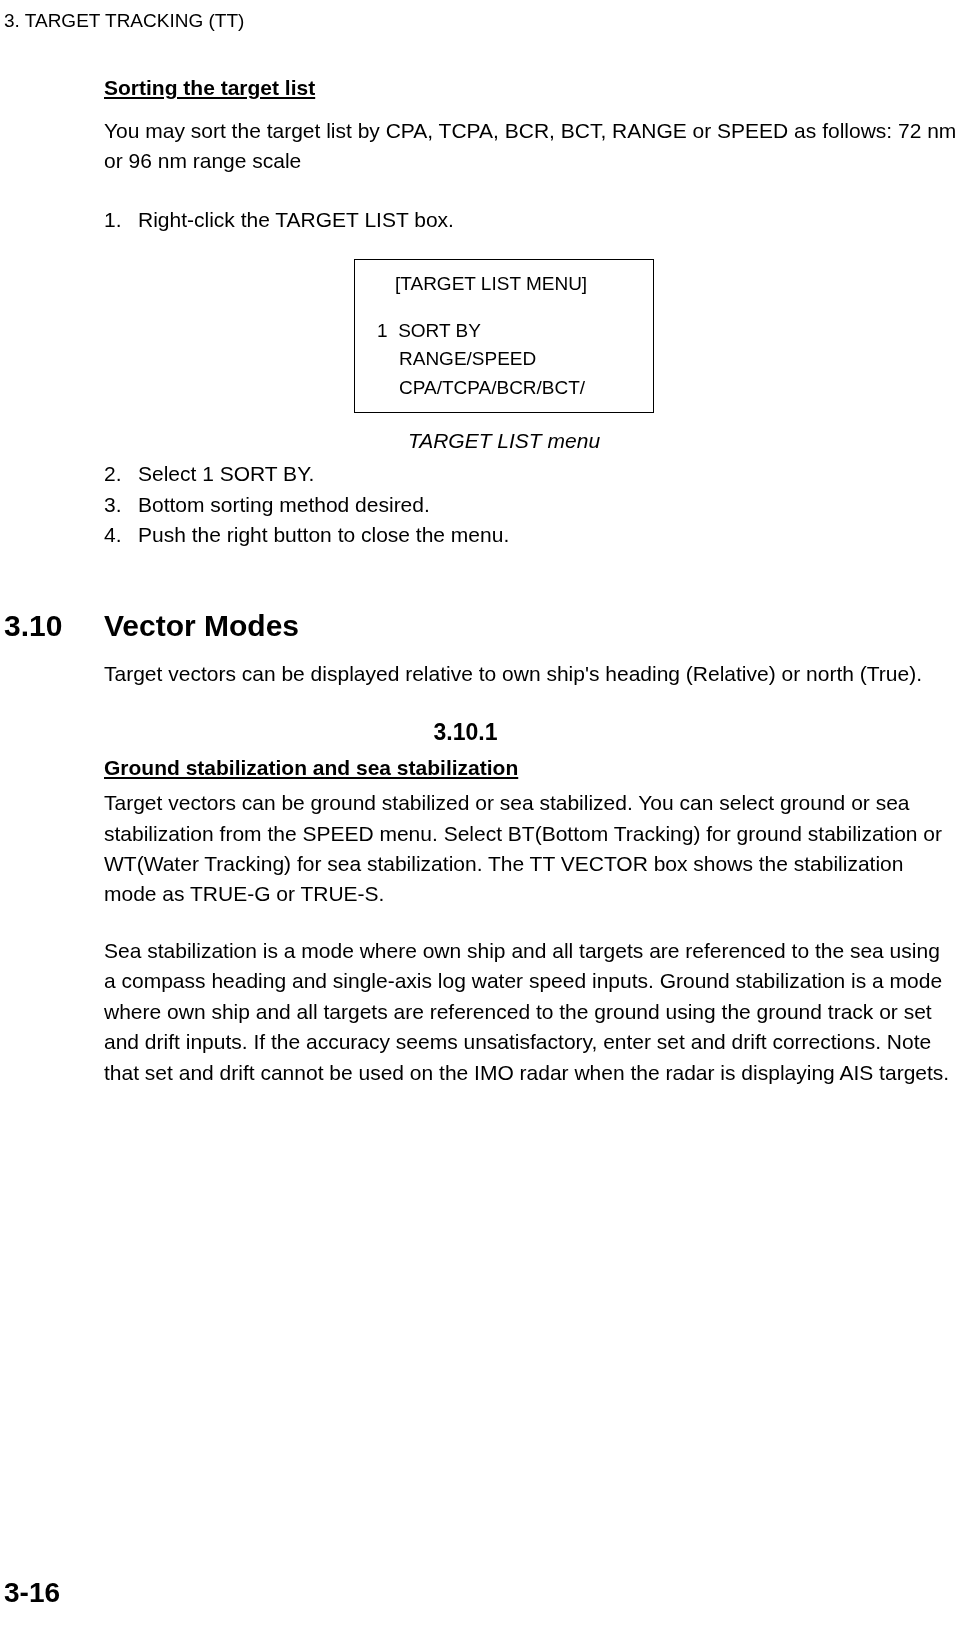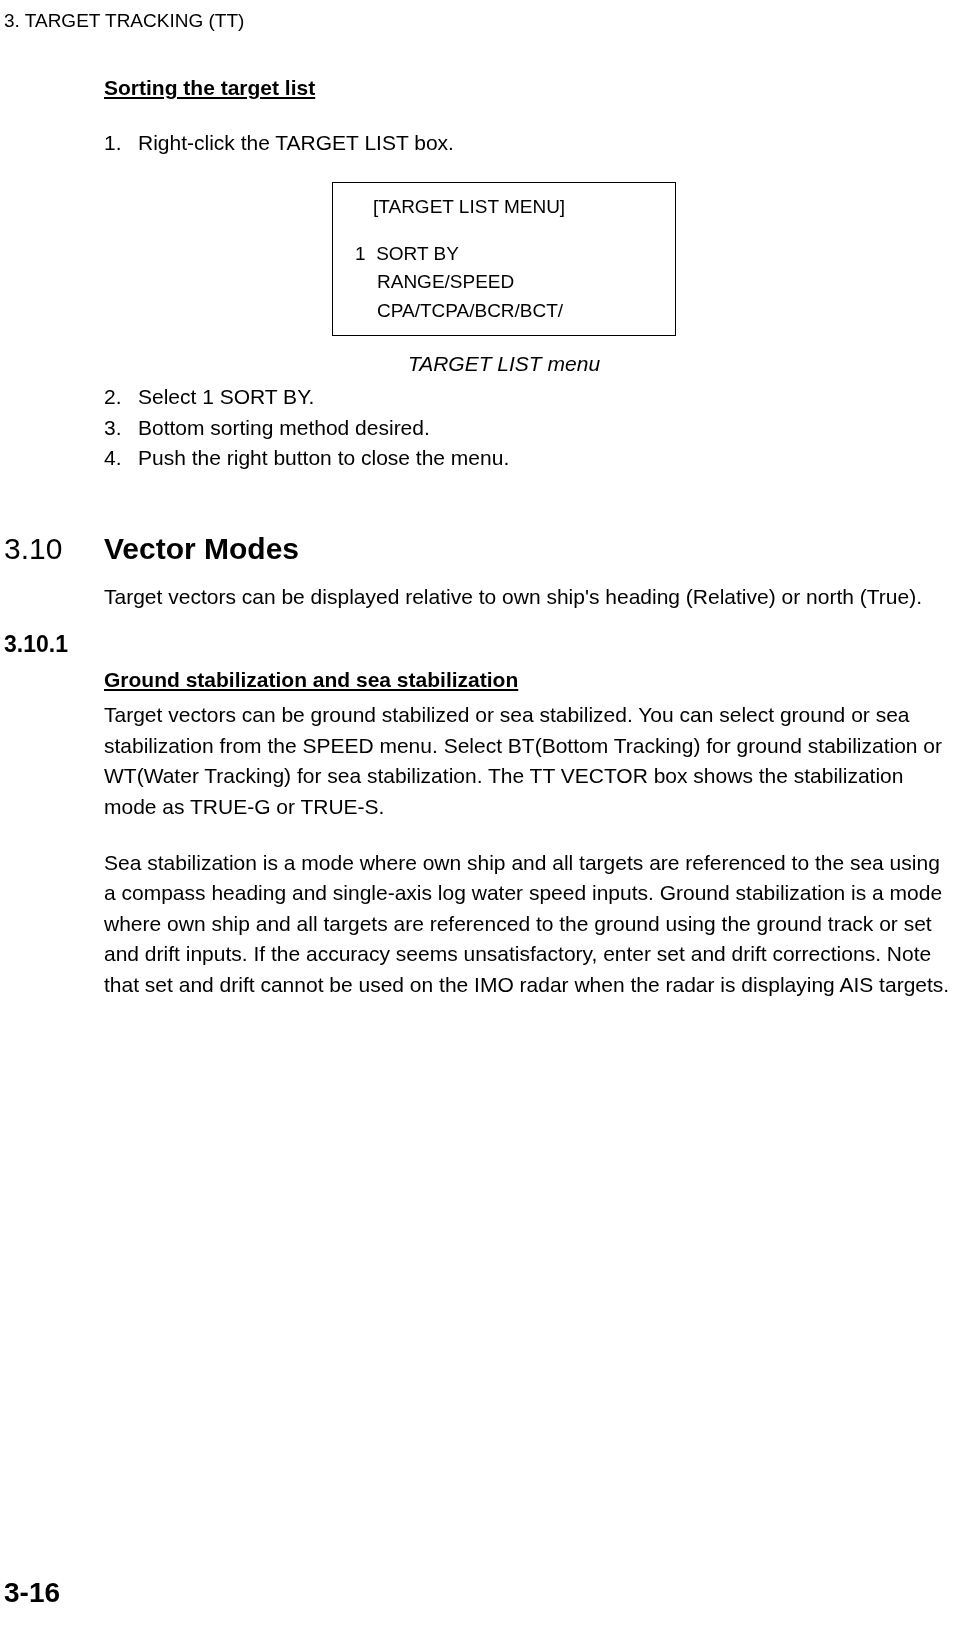--- a/index.html
+++ b/index.html
@@ -47,21 +47,21 @@
     }
     .menu-box-wrap {
       display: flex;
       flex-direction: column;
       align-items: center;
       margin: 24px 0 6px 240px;
       width: 320px;
     }
     .menu-box {
       border: 1.5px solid #000;
-      width: 344px;
+      width: 300px;
       padding: 10px 18px 10px 22px;
       font-size: 19px;
       line-height: 1.5;
     }
     .menu-box-line1 {
       padding-left: 18px;
     }
     .menu-box-line2 {
       margin-top: 18px;
     }
@@ -77,37 +77,38 @@
     .section-block {
       padding: 0 8px 0 0;
       margin-top: 58px;
     }
     .section-header {
       display: flex;
       align-items: baseline;
     }
     .section-num {
       font-size: 30px;
-      font-weight: normal;
+      font-weight: bold;
       min-width: 104px;
       padding-left: 4px;
     }
     .section-title {
       font-size: 30px;
       font-weight: bold;
     }
     .section-text {
       font-size: 21px;
       margin: 16px 8px 0 104px;
       line-height: 1.45;
     }
     .subsection-header {
       display: flex;
-      align-items: flex-end;
-      margin-top: 19px;
+      align-items: center;
+      margin-top: 30px;
+      flex-direction: column;
     }
     .subsection-num {
       font-size: 23px;
       font-weight: bold;
       min-width: 104px;
       padding-left: 4px;
     }
     .subsection-title {
       font-size: 23px;
       font-weight: bold;
@@ -136,20 +137,21 @@
   </style>
 </head>
 <body>
 
 <div class="running-header">3. TARGET TRACKING (TT)</div>
 
 <div class="content-area">
 
   <div class="sorting-heading">Sorting the target list</div>
 
+  <div class="sorting-intro">You may sort the target list by CPA, TCPA, BCR, BCT, RANGE or SPEED as follows: 72 nm or 96 nm range scale</div>
 
   <div class="ol">
     <div class="ol-item">
       <div class="ol-num">1.</div>
       <div>Right-click the TARGET LIST box.</div>
     </div>
   </div>
 
   <div class="menu-box-wrap">
     <div class="menu-box">

